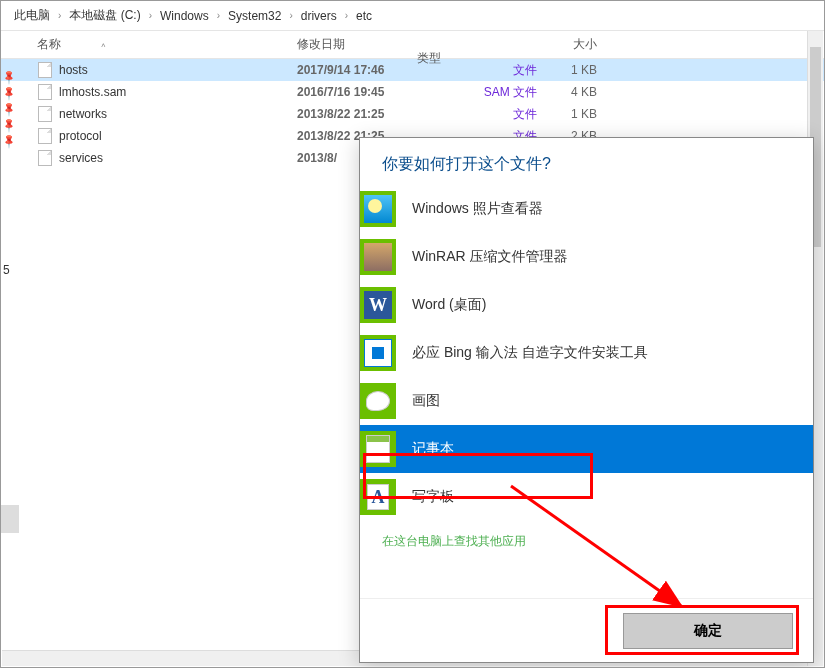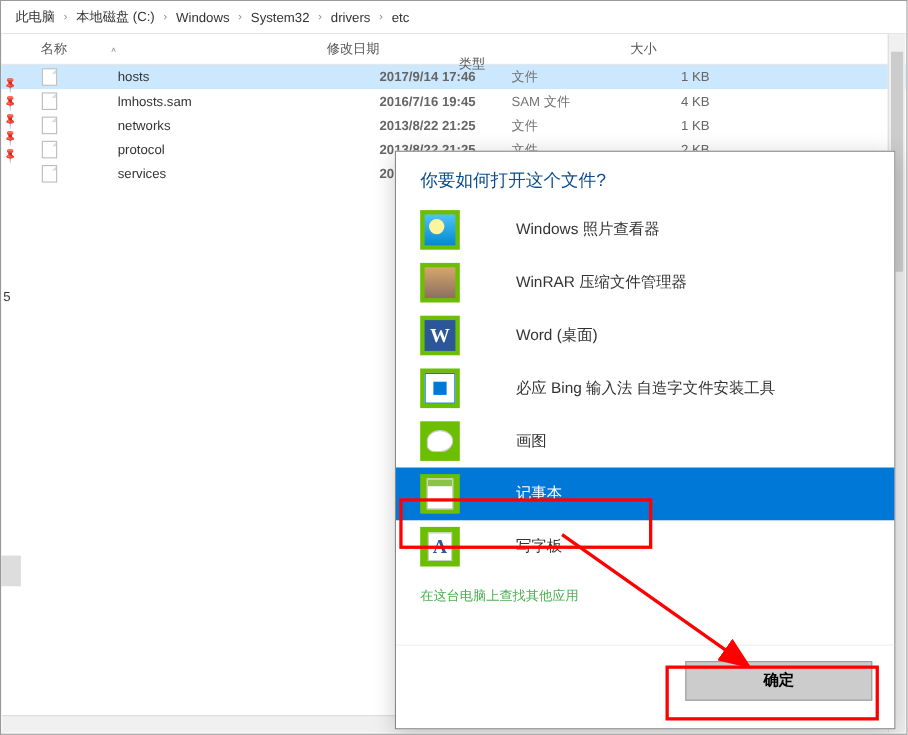--- a/index.html
+++ b/index.html
@@ -59,23 +59,23 @@
       background: #fff;
       position: relative;
     }
     .file-icon-svg::before {
       content: '';
       position: absolute;
       top: 0; right: 0;
       width: 4px; height: 4px;
       background: linear-gradient(135deg, transparent 50%, #ddd 50%);
     }
-    .file-row .name { width: 238px; margin-left: 48px; }
+    .file-row .name { width: 238px; }
     .file-row .date { width: 120px; color: #666; font-weight: bold; }
-    .file-row .type { width: 120px; color: #737373; }
+    .file-row .type { width: 120px; color: #6d28d9; text-align: right; }
     .file-row .size { width: 80px; text-align: right; padding-right: 20px; color: #666; }
     .pin-strip {
       position: absolute;
       left: 0; top: 66px;
       width: 14px;
     }
     .pin {
       width: 10px; height: 10px;
       margin: 6px 2px;
       color: #888;
@@ -104,23 +104,21 @@
       color: #0a4d8c;
       padding: 16px 22px 10px 22px;
     }
     .app-list {
       padding: 0;
     }
     .app-item {
       display: flex;
       align-items: center;
       height: 48px;
-      padding-left: 22px;
       position: relative;
-      gap: 35px;
     }
     .app-item.selected {
       background: #0078d7;
       color: #fff;
     }
     .app-icon {
       width: 36px; height: 36px;
       background: #6bbf00;
       display: flex;
       align-items: center;
@@ -137,21 +135,21 @@
     }
     .app-label { font-size: 14px; color: #333; }
     .app-item.selected .app-label { color: #fff; }
     .more-apps {
       padding: 12px 22px;
       color: #4CAF50;
       font-size: 12px;
     }
     .dialog-footer {
       position: absolute;
-      bottom: 12px; left: 0; right: 0;
+      bottom: 0; left: 0; right: 0;
       height: 64px;
       display: flex;
       align-items: center;
       justify-content: flex-end;
       padding-right: 20px;
       border-top: 1px solid #eee;
     }
     .ok-button {
       width: 170px;
       height: 36px;

